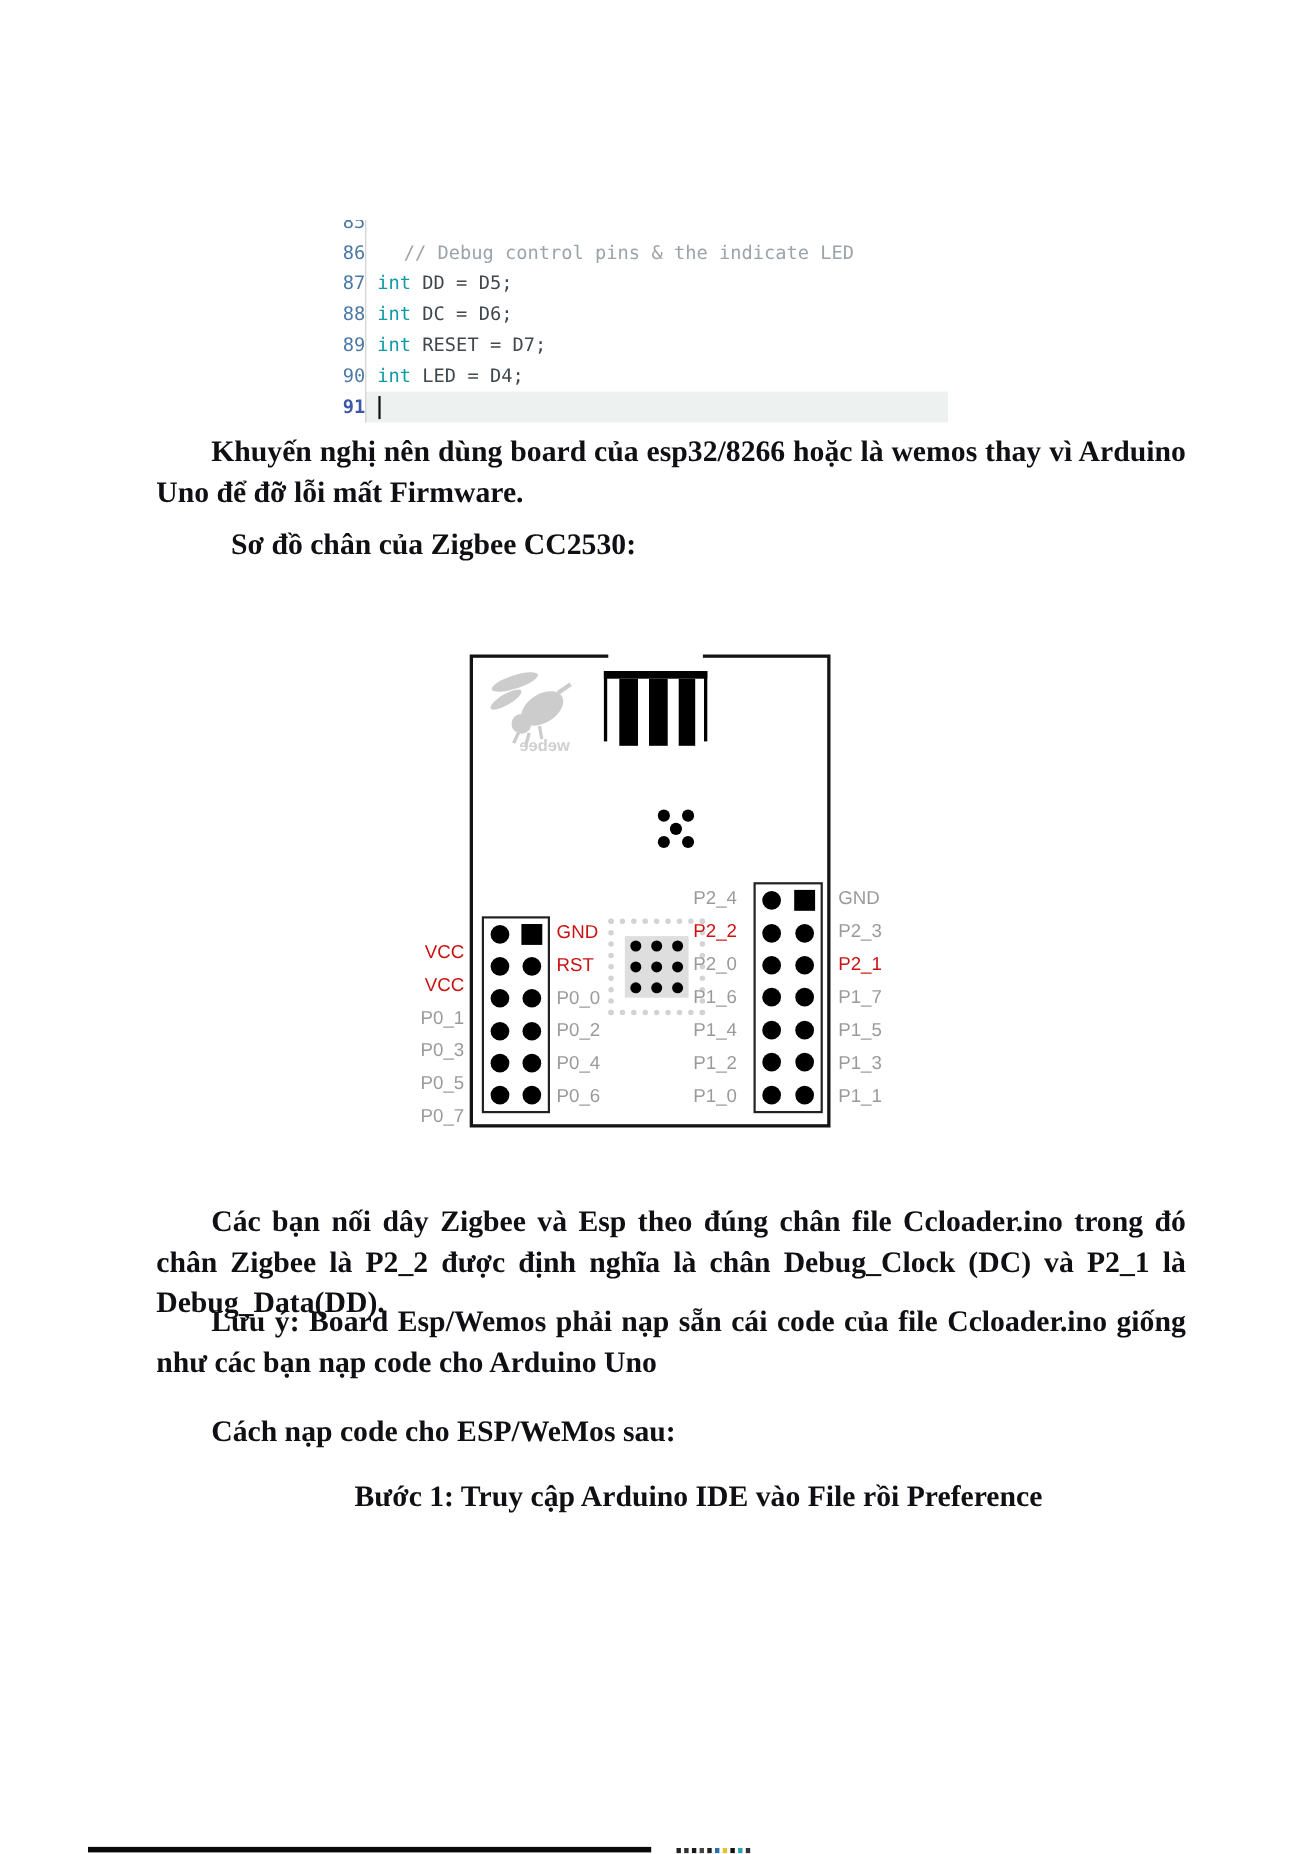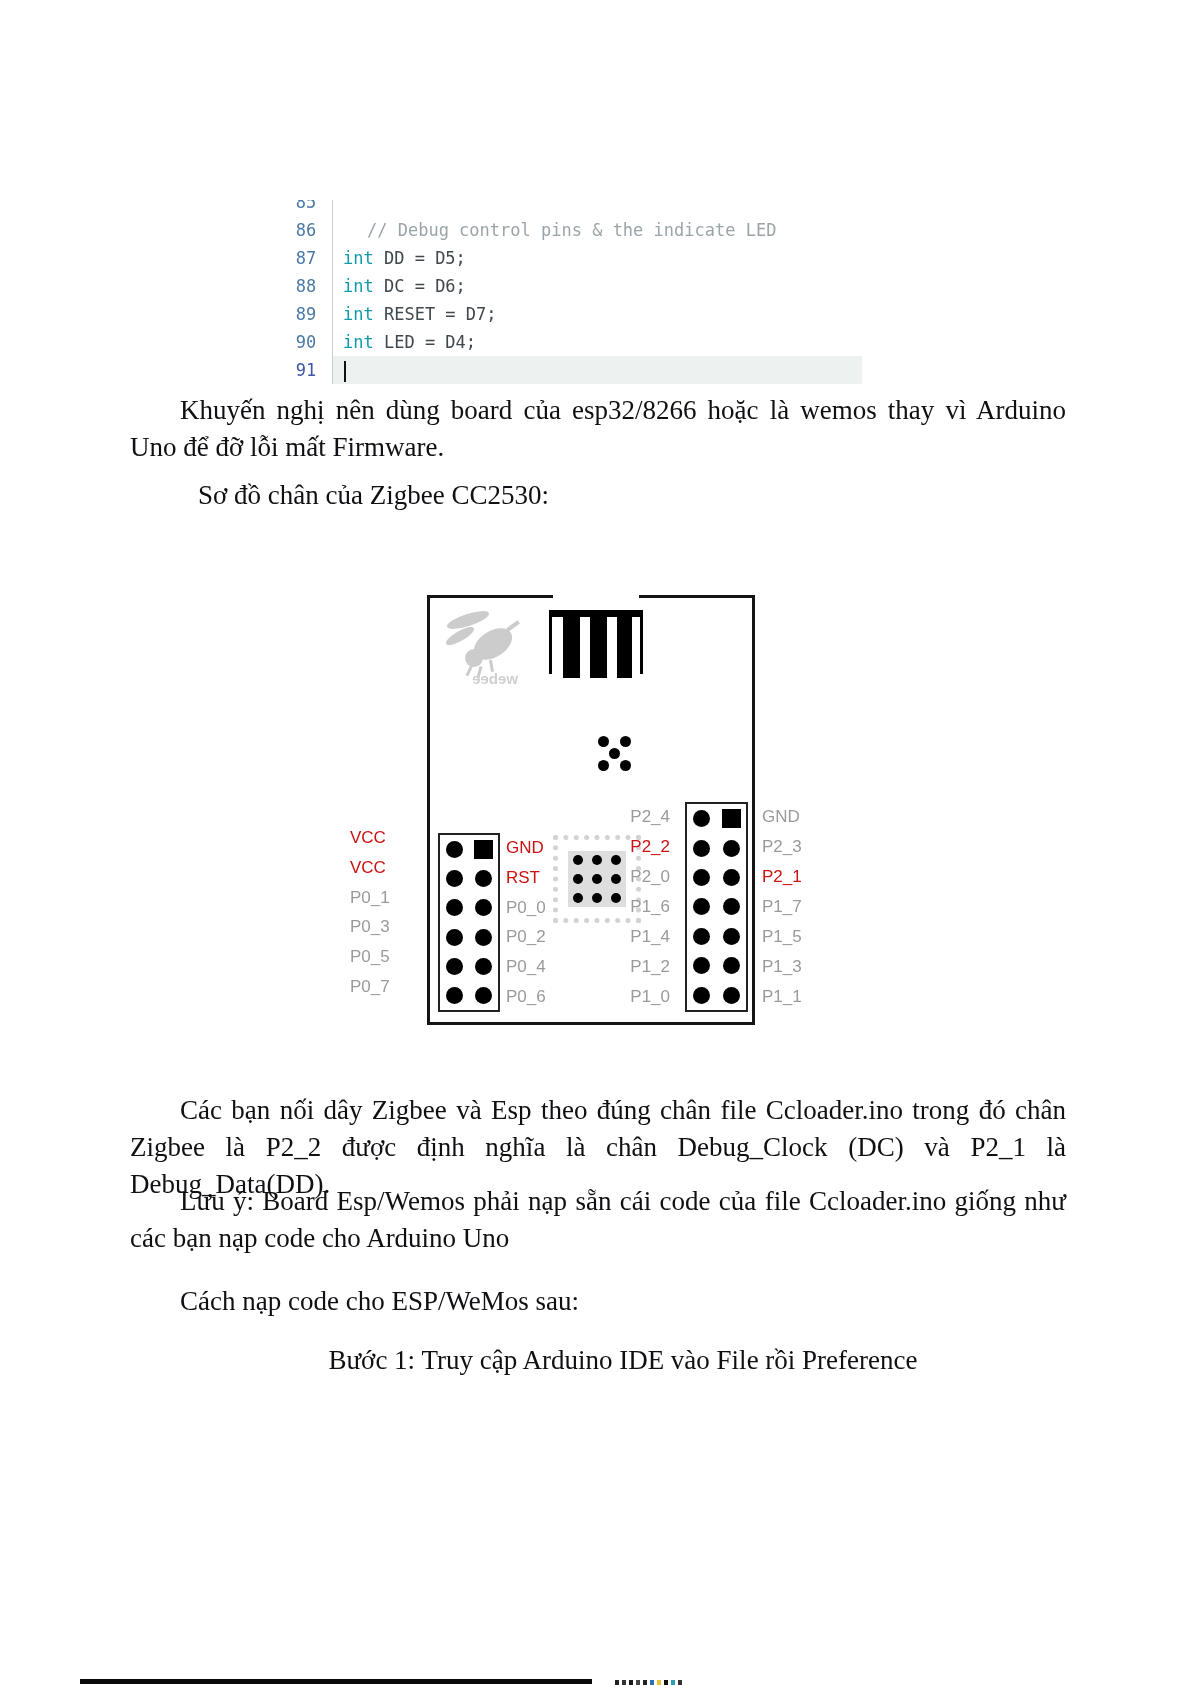--- a/index.html
+++ b/index.html
@@ -5,31 +5,31 @@
   html,body{margin:0;padding:0;background:#fff;}
   .page{position:relative;width:1191px;height:1685px;background:#ffffff;overflow:hidden;
         font-family:"Liberation Serif", serif;color:#101014;}
 
   
   .code-editor{position:absolute;left:280px;top:200px;width:582px;height:186px;
                overflow:hidden;background:#fff;
                font-family:"DejaVu Sans Mono", monospace;font-size:17px;line-height:28px;}
   .crow{display:flex;align-items:stretch;}
   .crow:first-child{margin-top:-12px;}
-  .lnum{width:52px;flex:0 0 52px;text-align:center;color:#4a7aa5;}
-  .lnum.cur{color:#3e56a8;font-weight:normal;}
+  .lnum{width:52px;flex:0 0 52px;text-align:right;color:#4a7aa5;}
+  .lnum.cur{color:#3e56a8;font-weight:bold;}
   .ccode{flex:1;border-left:1px solid #c9cdce;padding-left:10px;white-space:pre;color:#40484e;}
   .ccode.hl{background:#edf1f0;}
   .kw{color:#0e9aa7;}
   .comment{color:#9ba4a8;margin-left:24px;}
   .cursor{display:inline-block;width:2px;height:21px;background:#111;vertical-align:middle;margin-left:1px;}
 
   
-  .para{position:absolute;left:130px;width:936px;font-size:27px;line-height:37px;
-        text-align:justify;text-indent:50px;color:#101014;}
+  .para{position:absolute;left:142px;width:936px;font-size:27px;line-height:37px;
+        text-align:justify;text-indent:50px;color:#101014;font-weight:bold;}
   .para.single{text-align:left;}
 
   
   .board{position:absolute;left:427px;top:595px;width:328px;height:430px;
          border:3px solid #141414;background:#fff;box-sizing:border-box;}
   .notch-cover{position:absolute;left:123px;top:-4px;width:86px;height:16px;background:#fff;}
   .ant-top{position:absolute;left:119px;top:12px;width:94px;height:7px;background:#000;}
   .ant-side-l{position:absolute;left:119px;top:12px;width:3px;height:64px;background:#000;}
   .ant-side-r{position:absolute;left:210px;top:12px;width:3px;height:64px;background:#000;}
   .ant-bar{position:absolute;top:19px;width:17px;height:61px;background:#000;}
@@ -53,21 +53,21 @@
   .hdr-left{left:8px;top:235px;width:62px;height:179px;grid-template-rows:repeat(6,1fr);}
   .hdr-right{left:255px;top:204px;width:63px;height:210px;grid-template-rows:repeat(7,1fr);}
   .pcell{display:flex;align-items:center;justify-content:center;}
   .pin-dot{width:17px;height:17px;background:#000;border-radius:50%;}
   .pin-square{width:19px;height:19px;background:#000;}
 
   .lblcol{position:absolute;font-family:"Liberation Sans",sans-serif;font-size:17px;font-weight:normal;color:#9a9a9a;}
   .lblcol div{height:29.83px;line-height:29.83px;}
   .lblcol.r7 div{height:30px;line-height:30px;}
   .lbl-red{color:#cc1111;}
-  .col-lo{left:-80px;top:225px;width:80px;text-align:left;padding-right:8px;box-sizing:border-box;}
+  .col-lo{left:-80px;top:253px;width:80px;text-align:right;padding-right:8px;box-sizing:border-box;}
   .col-li{left:76px;top:235px;width:80px;text-align:left;}
   .col-ri{left:168px;top:204px;width:80px;text-align:right;padding-right:8px;box-sizing:border-box;}
   .col-ro{left:332px;top:204px;width:80px;text-align:left;}
 
   
   .bottom-bar{position:absolute;left:80px;top:1679px;width:512px;height:5px;background:#0a0a0a;}
   .specks{position:absolute;left:615px;top:1678px;width:120px;height:7px;display:flex;gap:3px;align-items:flex-end;}
   .speck{width:4px;height:5px;}
 </style>
 </head>

